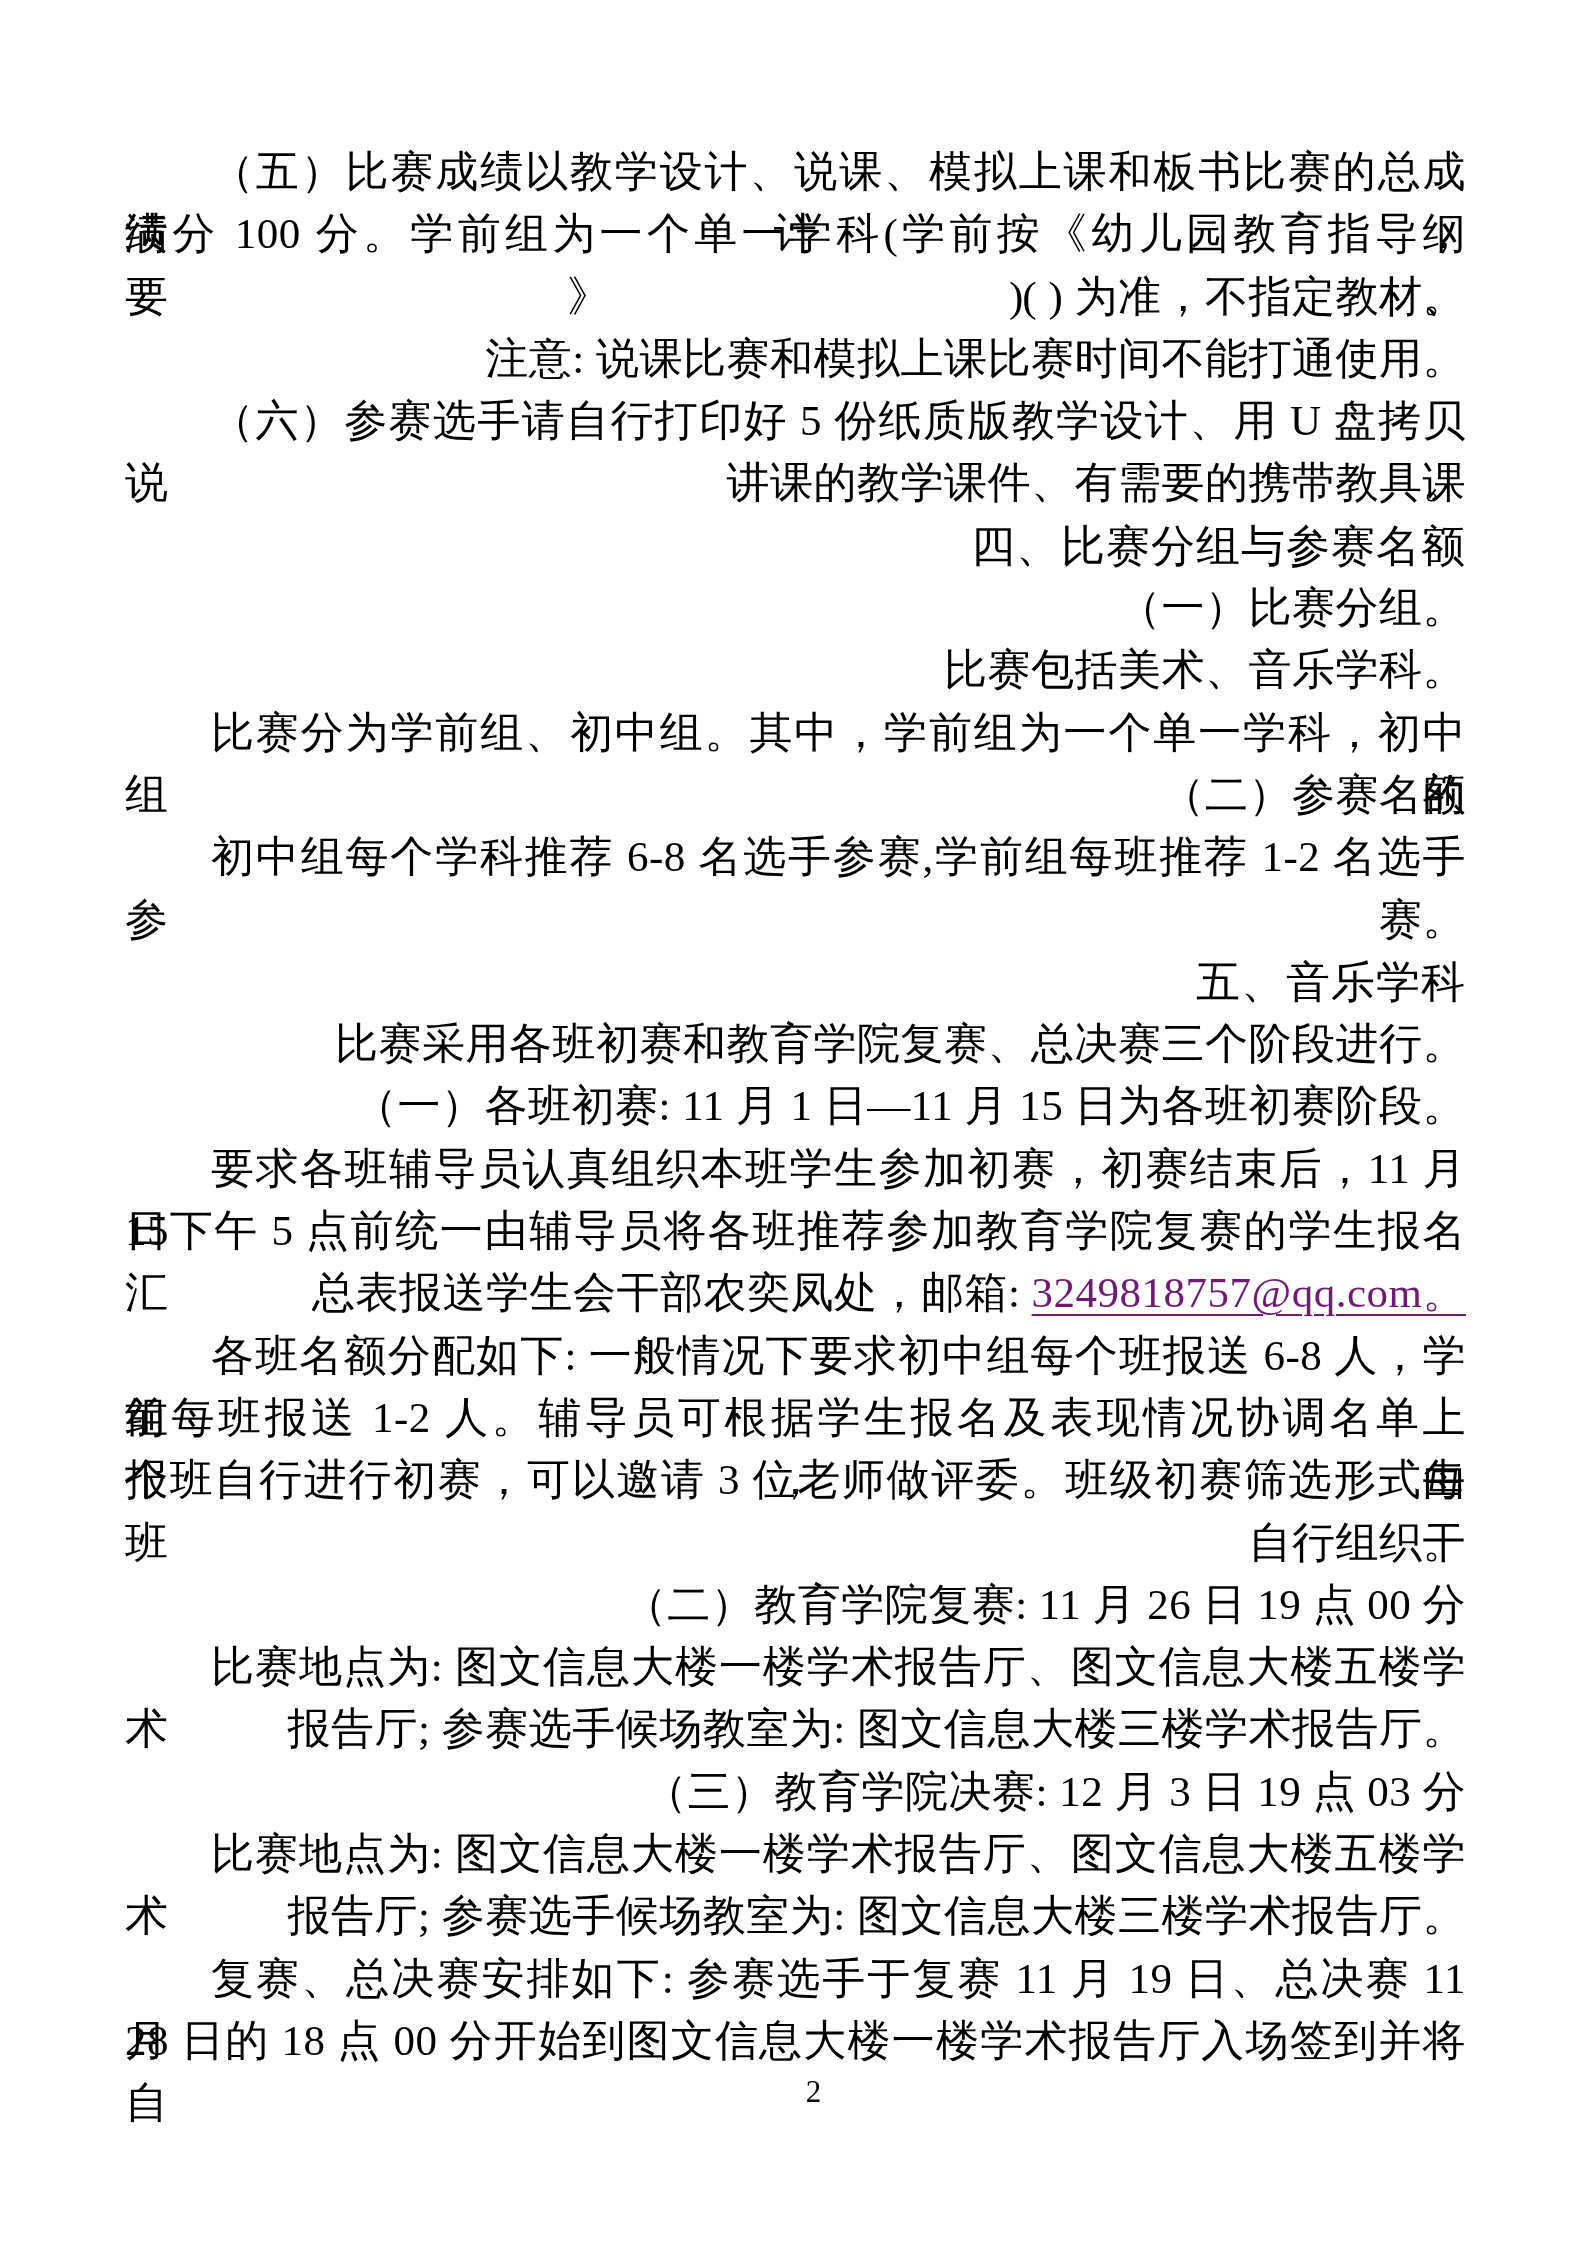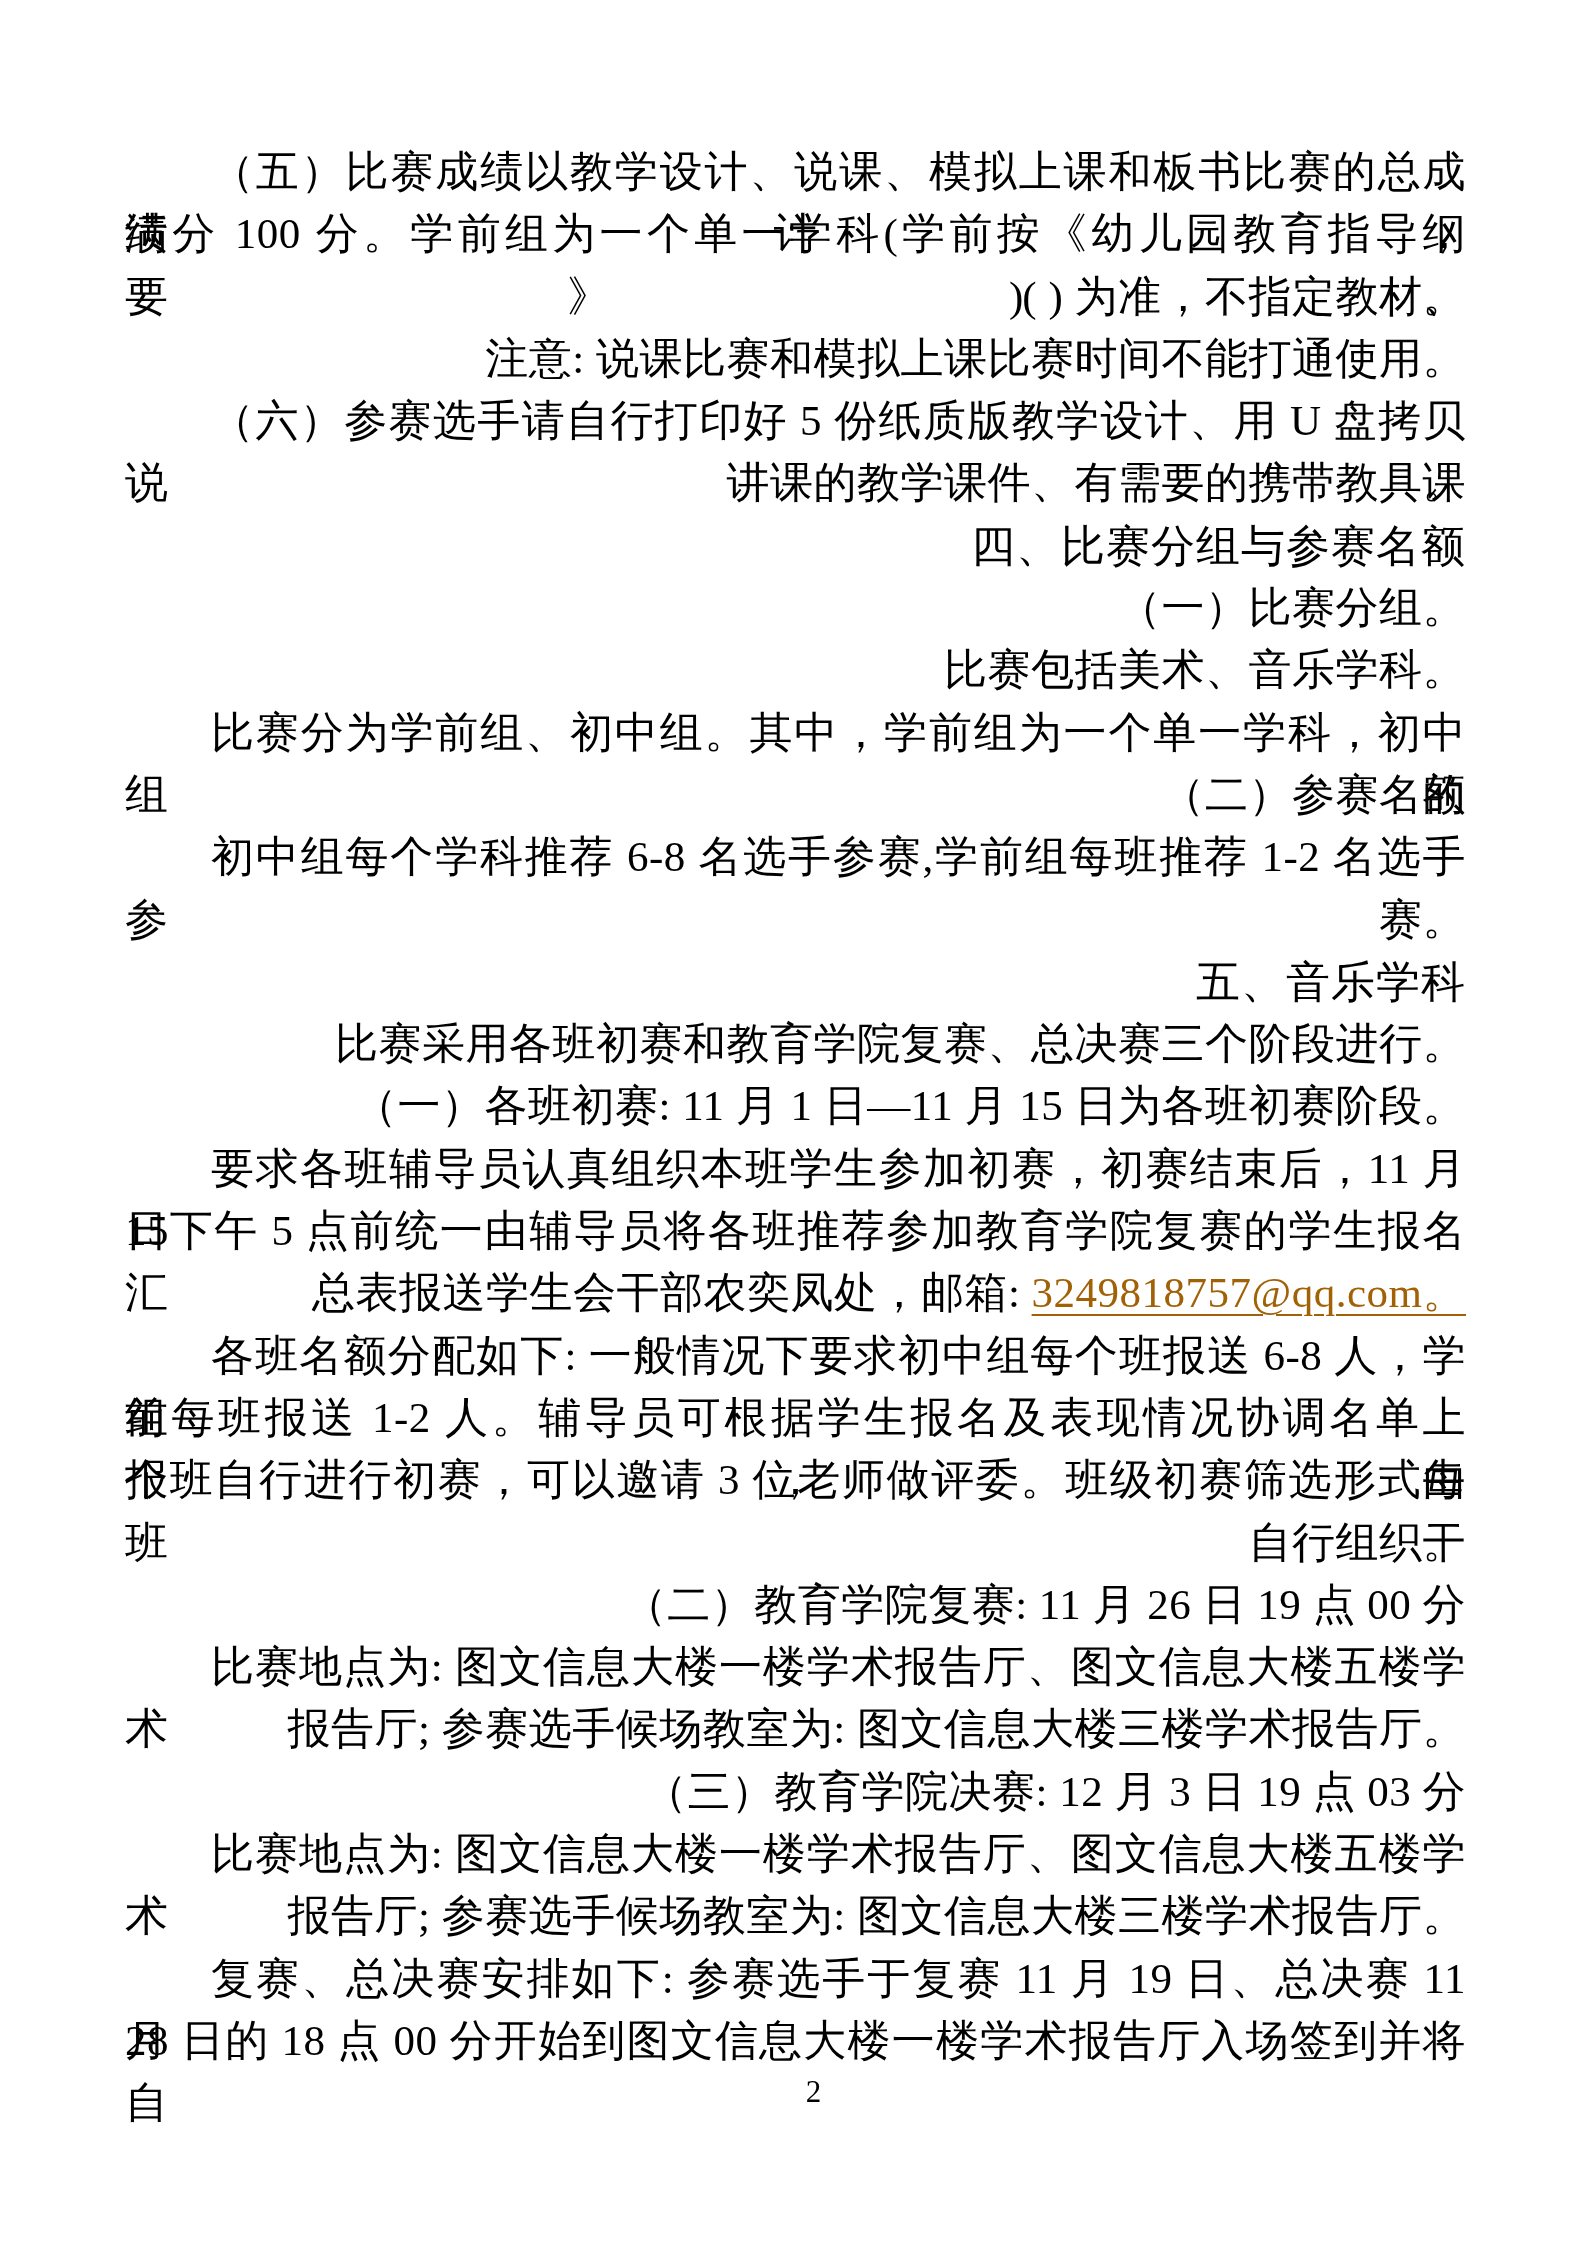--- a/index.html
+++ b/index.html
@@ -78,21 +78,21 @@
       <div class="line"><span>比赛包括美术、音乐学科。</span></div>
       <div class="line indent justify"><span>比赛分为学前组、初中组。其中，学前组为一个单一学科，初中组的</span></div>
       <div class="line indent"><span>（二）参赛名额</span></div>
       <div class="line indent justify"><span>初中组每个学科推荐 6-8 名选手参赛,学前组每班推荐 1-2 名选手参</span></div>
       <div class="line"><span>赛。</span></div>
       <div class="line indent heading"><span>五、音乐学科</span></div>
       <div class="line indent"><span>比赛采用各班初赛和教育学院复赛、总决赛三个阶段进行。</span></div>
       <div class="line indent"><span>（一）各班初赛: 11 月 1 日—11 月 15 日为各班初赛阶段。</span></div>
       <div class="line indent justify"><span>要求各班辅导员认真组织本班学生参加初赛，初赛结束后，11 月 15</span></div>
       <div class="line justify"><span>日下午 5 点前统一由辅导员将各班推荐参加教育学院复赛的学生报名汇</span></div>
-      <div class="line indent"><span>总表报送学生会干部农奕凤处，邮箱: </span><a class="email-link" style="color: #a16207;">3249818757@qq.com。</a></div>
+      <div class="line indent"><span>总表报送学生会干部农奕凤处，邮箱: </span><a class="email-link" style="color: #701a75;">3249818757@qq.com。</a></div>
       <div class="line indent justify"><span>各班名额分配如下: 一般情况下要求初中组每个班报送 6-8 人，学前</span></div>
       <div class="line justify"><span>组每班报送 1-2 人。辅导员可根据学生报名及表现情况协调名单上报，每</span></div>
       <div class="line justify"><span>个班自行进行初赛，可以邀请 3 位老师做评委。班级初赛筛选形式由班干</span></div>
       <div class="line"><span>自行组织。</span></div>
       <div class="line indent"><span>（二）教育学院复赛: 11 月 26 日 19 点 00 分</span></div>
       <div class="line indent justify"><span>比赛地点为: 图文信息大楼一楼学术报告厅、图文信息大楼五楼学术</span></div>
       <div class="line"><span>报告厅; 参赛选手候场教室为: 图文信息大楼三楼学术报告厅。</span></div>
       <div class="line indent"><span>（三）教育学院决赛: 12 月 3 日 19 点 03 分</span></div>
       <div class="line indent justify"><span>比赛地点为: 图文信息大楼一楼学术报告厅、图文信息大楼五楼学术</span></div>
       <div class="line"><span>报告厅; 参赛选手候场教室为: 图文信息大楼三楼学术报告厅。</span></div>

